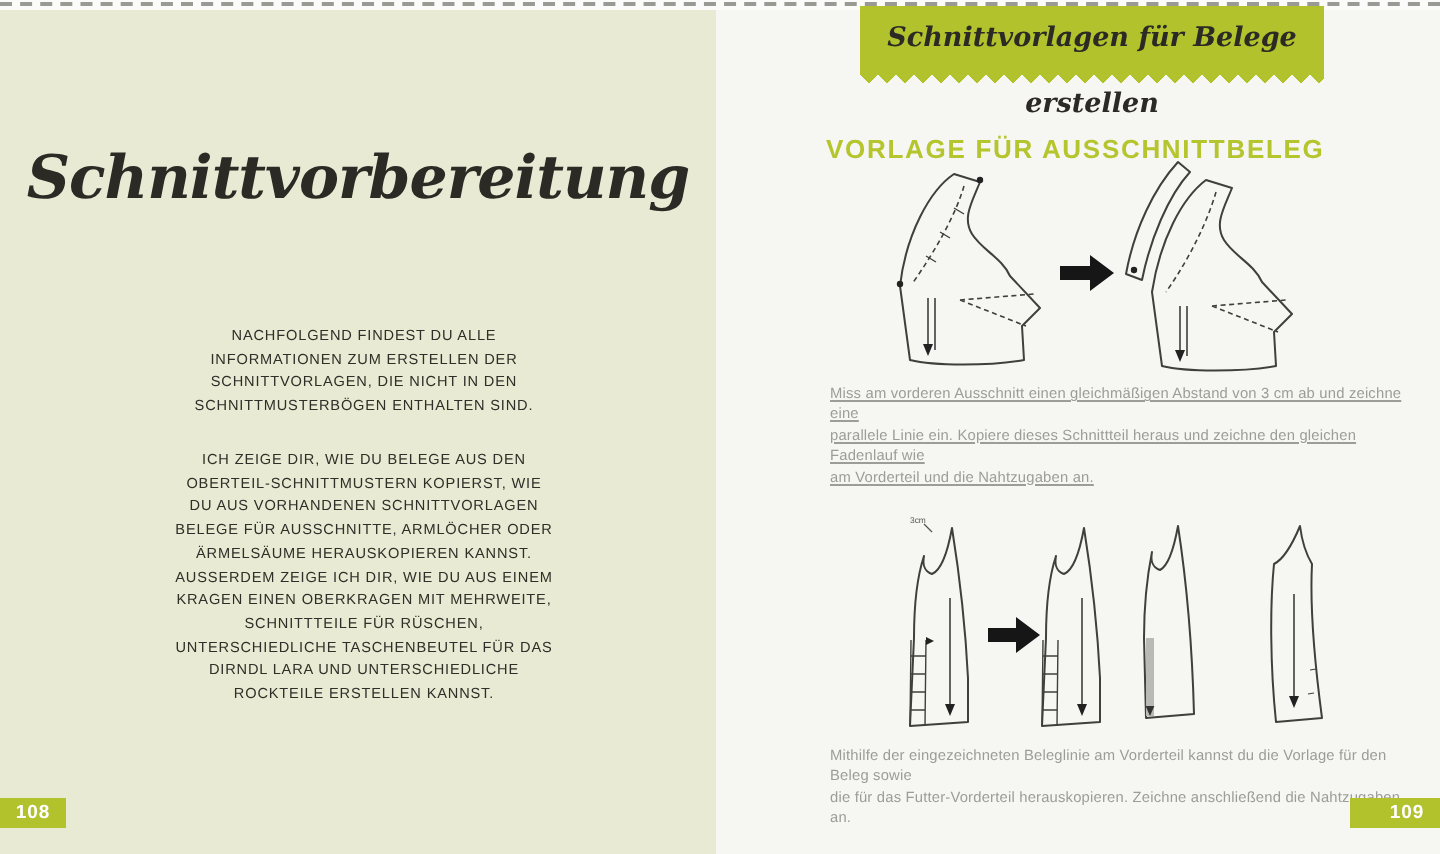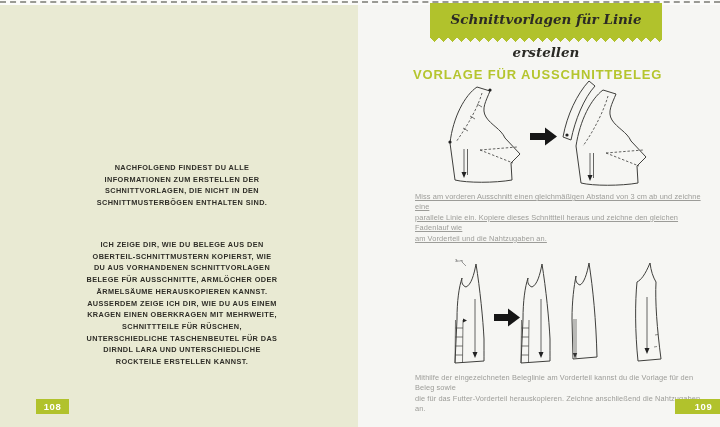--- a/index.html
+++ b/index.html
@@ -7,28 +7,28 @@
           font-family:"Liberation Sans",sans-serif;background:#fbfbf9;}
   .dashed-top{position:absolute;left:0;top:1px;width:720px;height:0;
               border-top:2px dashed #9a9a94;z-index:5;}
   .page-left{position:absolute;left:0;top:5px;width:358px;height:422px;background:#e9ead3;}
   .page-right{position:absolute;left:358px;top:5px;width:362px;height:422px;background:#f6f6f3;}
 
   .chapter-title{position:absolute;left:0;top:60px;width:100%;text-align:center;
                  font-family:"DejaVu Serif",serif;font-style:italic;font-weight:600;
                  font-size:30px;line-height:50px;color:#2b2a25;letter-spacing:-0.5px;}
   .intro{position:absolute;left:79px;width:206px;text-align:center;color:#2f2e28;
-         font-weight:bold;font-size:7.3px;line-height:11.7px;letter-spacing:0.42px;
+         font-weight:normal;font-size:7.3px;line-height:11.7px;letter-spacing:0.42px;
          white-space:pre-line;}
   .intro.p1{top:157px;}
-  .intro.p2{top:234px;}
+  .intro.p2{top:219px;}
 
   .badge{position:absolute;top:394px;width:33px;height:15px;background:#b1c22c;
          color:#fff;font-weight:bold;font-size:9.5px;line-height:15px;text-align:center;
-         letter-spacing:0.5px;margin-left:36px;}
+         letter-spacing:0.5px;}
   .badge-left{left:0;}
   .badge-right{right:0;padding-left:12px;}
 
   .ribbon{position:absolute;left:72px;top:-2px;width:232px;height:34px;background:#b1c22c;z-index:6;}
   .ribbon:after{content:"";position:absolute;left:0;top:100%;width:100%;height:5px;
       background:conic-gradient(from -45deg at 50% 100%, #b1c22c 0 90deg, transparent 90deg);
       background-size:9px 5px;background-repeat:repeat-x;}
   .ribbon-text{display:block;width:100%;text-align:center;
       font-family:"DejaVu Serif",serif;font-style:italic;font-weight:600;
       font-size:13.5px;line-height:33px;color:#2b2a25;}
@@ -48,41 +48,42 @@
   .diag2{left:79px;top:252px;width:268px;height:114px;}
   .diag path,.diag circle{vector-effect:non-scaling-stroke;}
 </style>
 </head>
 <body>
 
 <div class="canvas">
   <div class="dashed-top"></div>
 
   <div class="page-left">
+    <div class="chapter-title">Schnittvorbereitung</div>
     <div class="intro p1">NACHFOLGEND FINDEST DU ALLE
 INFORMATIONEN ZUM ERSTELLEN DER
 SCHNITTVORLAGEN, DIE NICHT IN DEN
 SCHNITTMUSTERBÖGEN ENTHALTEN SIND.</div>
     <div class="intro p2">ICH ZEIGE DIR, WIE DU BELEGE AUS DEN
 OBERTEIL-SCHNITTMUSTERN KOPIERST, WIE
 DU AUS VORHANDENEN SCHNITTVORLAGEN
 BELEGE FÜR AUSSCHNITTE, ARMLÖCHER ODER
 ÄRMELSÄUME HERAUSKOPIEREN KANNST.
 AUSSERDEM ZEIGE ICH DIR, WIE DU AUS EINEM
 KRAGEN EINEN OBERKRAGEN MIT MEHRWEITE,
 SCHNITTTEILE FÜR RÜSCHEN,
 UNTERSCHIEDLICHE TASCHENBEUTEL FÜR DAS
 DIRNDL LARA UND UNTERSCHIEDLICHE
 ROCKTEILE ERSTELLEN KANNST.</div>
     <div class="badge badge-left">108</div>
   </div>
 
   <div class="page-right">
     <div class="ribbon">
-      <span class="ribbon-text">Schnittvorlagen für Linie erstellen</span>
+      <span class="ribbon-text">Schnittvorlagen für Belege erstellen</span>
     </div>
 
     <div class="sec-heading h1">VORLAGE FÜR AUSSCHNITTBELEG</div>
 
     <svg class="diag diag1" viewBox="0 0 226 112">
       <g stroke="#3f3f3c" stroke-width="1" fill="none" stroke-linejoin="round">
         <path d="M40,10 L53,14 C49,24 44,32 49,40 C54,48 64,52 68,61 L83,77 L74,86 L75,103 C58,106 30,106 18,103 L13,66 C16,40 28,18 40,10 Z"></path>
         <path stroke-dasharray="2.5,1.8" stroke-width="0.8" d="M45,16 C41,30 31,48 19,65"></path>
         <path stroke-width="0.7" d="M40,27 L45,30 M33,39 L38,42 M26,51 L31,54"></path>
         <circle cx="53" cy="13" r="1.6" fill="#222" stroke="none"></circle>

